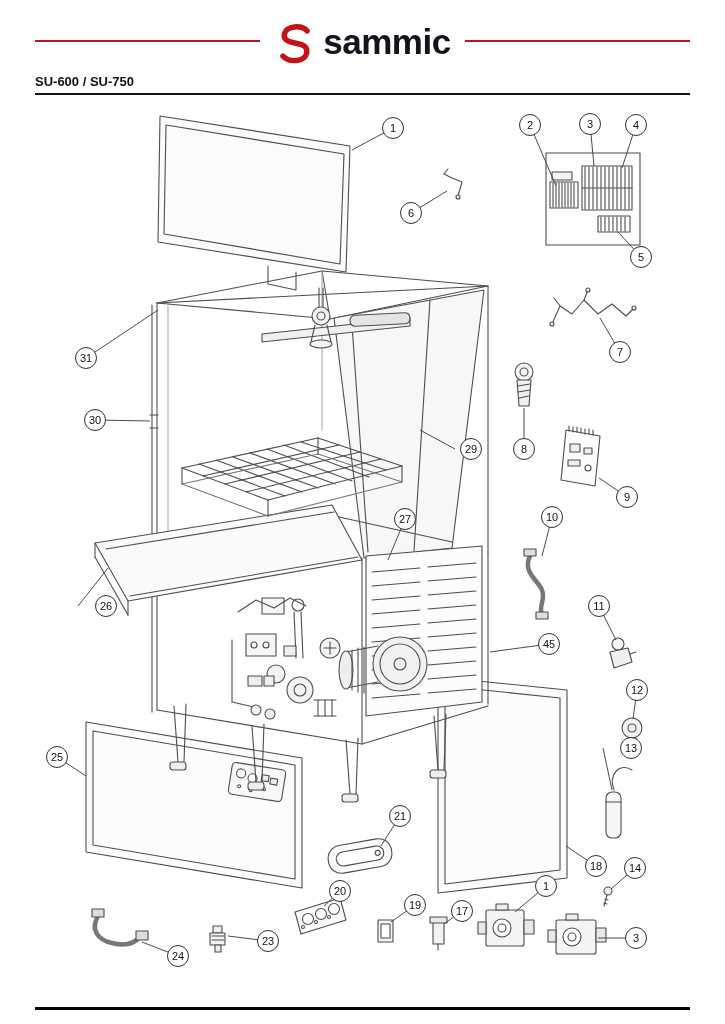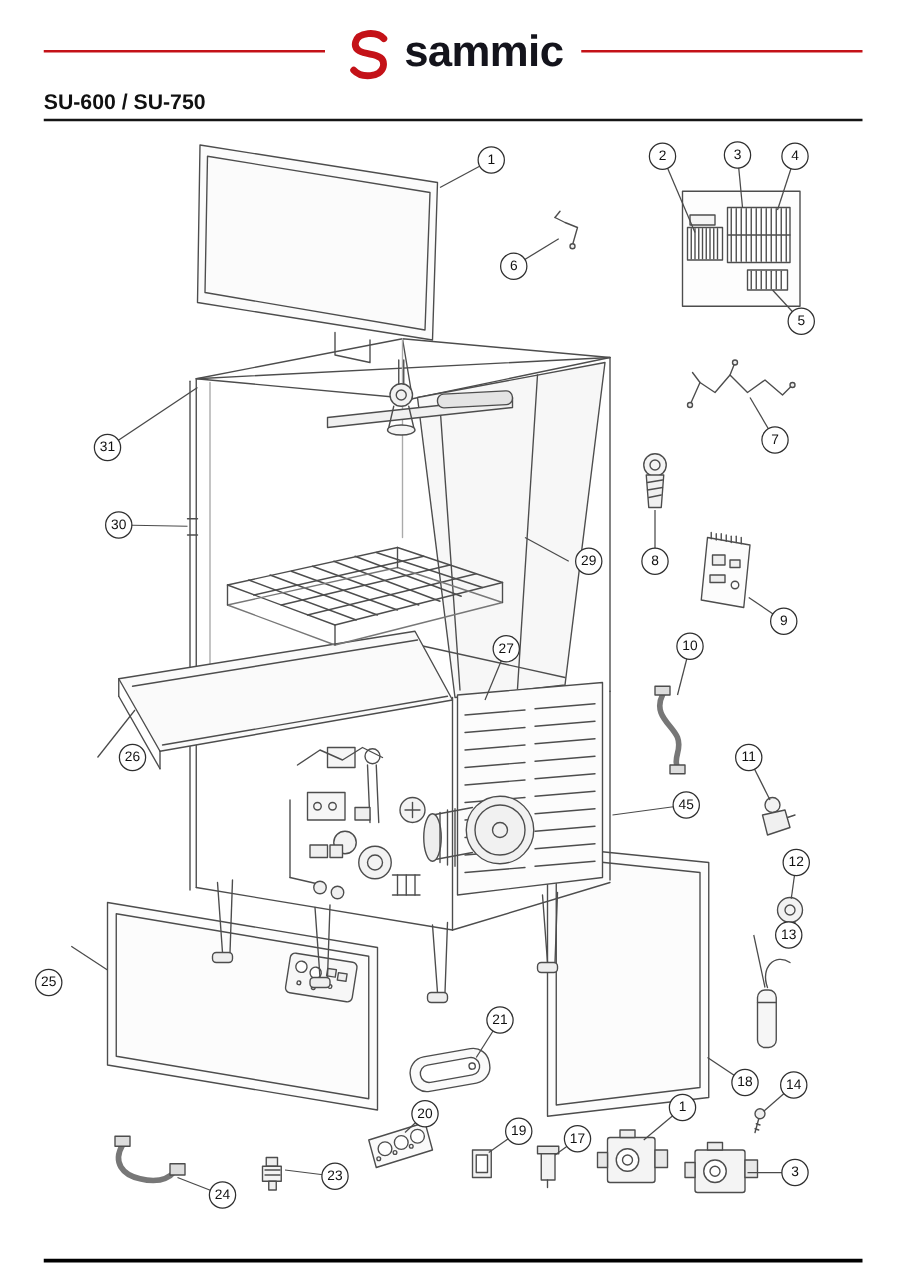--- a/index.html
+++ b/index.html
@@ -9,21 +9,21 @@
   
   #header { position:absolute; top:12px; left:35px; right:35px; height:58px;
             display:flex; align-items:center; }
   .rule { flex:1; height:2.5px; background:#c41218; }
   .logo { display:flex; align-items:center; margin:0 14px; }
   .logo-s { margin-right:7px; transform:translateY(2px); }
   .logo-text { font-size:35px; font-weight:700; color:#14141c; letter-spacing:-0.5px; line-height:1; }
 
   
   #model-row { position:absolute; top:72px; left:35px; right:35px; }
-  #model-label { font-size:17px; font-weight:700; color:#111; }
+  #model-label { font-size:13px; font-weight:700; color:#111; }
   #model-underline { margin-top:3px; height:2px; background:#151515; }
 
   
   #footer-rule { position:absolute; left:35px; right:35px; top:1007px; height:3px; background:#000; }
 
   
   #drawing, #leader-svg { position:absolute; left:0; top:0; width:725px; height:1024px; }
   #drawing { fill:none; stroke:#4d4d4d; stroke-width:1.1; stroke-linecap:round; stroke-linejoin:round; }
   #leader-svg line { stroke:#4a4a4a; stroke-width:1; }
   #callout-layer { position:absolute; left:0; top:0; width:725px; height:1024px; }
@@ -427,21 +427,21 @@
       <div class="callout" style="left: 624px; top: 857px;">14</div>
       <div class="callout" style="left: 625px; top: 927px;">3</div>
       <div class="callout" style="left: 535px; top: 875px;">1</div>
       <div class="callout" style="left: 451px; top: 900px;">17</div>
       <div class="callout" style="left: 585px; top: 855px;">18</div>
       <div class="callout" style="left: 404px; top: 894px;">19</div>
       <div class="callout" style="left: 329px; top: 880px;">20</div>
       <div class="callout" style="left: 389px; top: 805px;">21</div>
       <div class="callout" style="left: 257px; top: 930px;">23</div>
       <div class="callout" style="left: 167px; top: 945px;">24</div>
-      <div class="callout" style="left: 28px; top: 746px; margin-top: 29px;">25</div>
+      <div class="callout" style="left: 46px; top: 746px;">25</div>
       <div class="callout" style="left: 67px; top: 595px; margin-left: 28px;">26</div>
       <div class="callout" style="left: 394px; top: 508px;">27</div>
       <div class="callout" style="left: 538px; top: 633px;">45</div>
       <div class="callout" style="left: 444px; top: 438px; margin-left: 16px;">29</div>
       <div class="callout" style="left: 84px; top: 409px;">30</div>
       <div class="callout" style="left: 75px; top: 347px;">31</div>
     </div>
 
   <header id="header">
     <div class="rule"></div>

